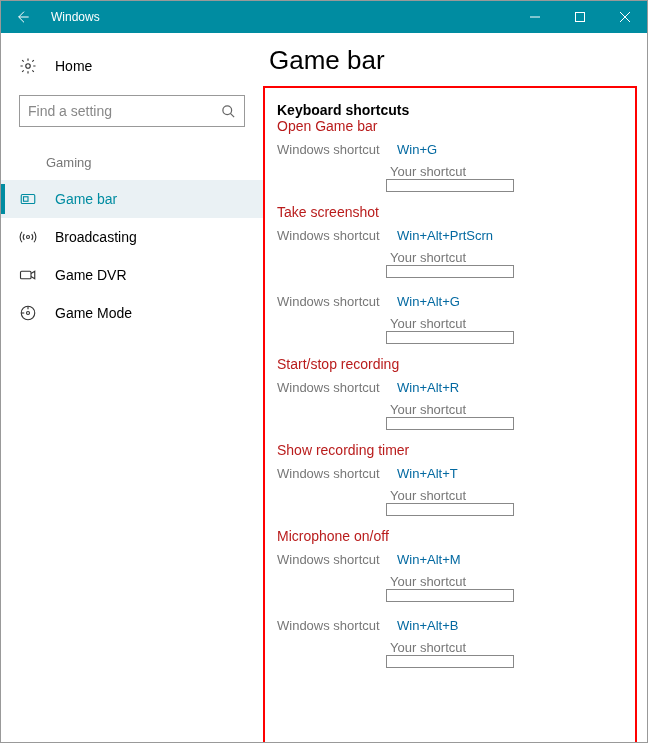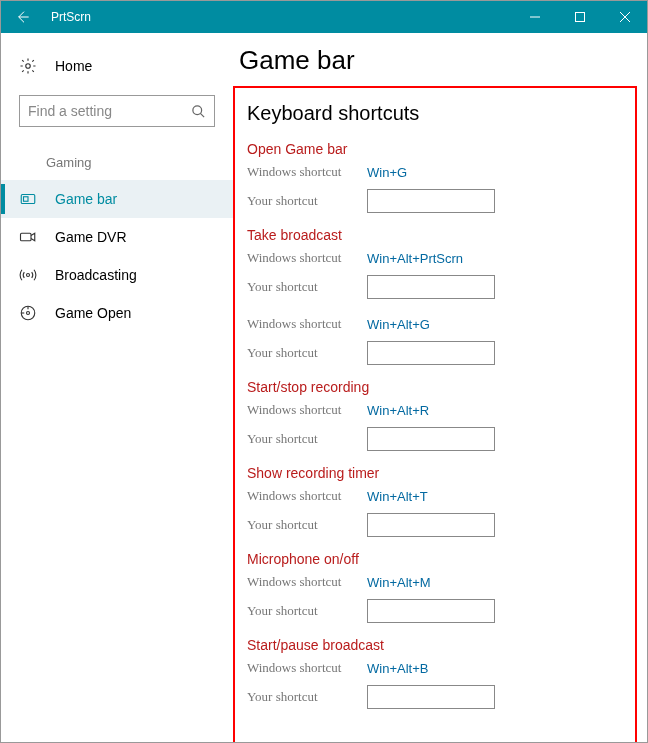--- a/index.html
+++ b/index.html
@@ -67,21 +67,21 @@
       stroke: #ffffff;
       fill: none;
       stroke-width: 1;
     }
     
     .body-area {
       display: flex;
       height: calc(100% - 32px);
     }
     .sidebar {
-      width: 232px;
+      width: 262px;
       padding: 18px 0 0 0;
       flex-shrink: 0;
     }
     .home-row {
       display: flex;
       align-items: center;
       gap: 18px;
       padding: 6px 0 6px 18px;
       font-size: 14px;
       color: #000;
@@ -155,46 +155,46 @@
       margin-bottom: 10px;
       padding-left: 6px;
     }
     .highlight-box {
       border: 2px solid #ff0000;
       margin-right: 10px;
       padding: 14px 12px 10px 12px;
       height: 660px;
     }
     .section-title {
-      font-size: 20px;
-      font-weight: 400;
-      margin-bottom: 16px;
+      font-size: 14px;
+      font-weight: 700;
+      margin-bottom: 0;
     }
     .shortcut-block {
       margin-bottom: 12px;
     }
     .shortcut-name {
       font-size: 14px;
       color: #b91c1c;
       margin-bottom: 4px;
     }
     .shortcut-row {
       display: flex;
       align-items: center;
       font-size: 13px;
       margin-bottom: 4px;
       height: 22px;
     }
     .shortcut-row.with-input {
       height: 28px;
+      flex-direction: column;
     }
     .row-label {
       width: 120px;
       color: #777;
-      font-family: Liberation Serif, serif;
     }
     .row-value {
       color: #0369a1;
     }
     .shortcut-input {
       width: 128px;
       height: 24px;
       border: 1px solid #888;
       background: #fff;
     }
@@ -202,21 +202,21 @@
 </head>
 <body>
 
 <div class="title-bar">
   <div class="title-left">
     <div class="back-btn">
       <svg viewBox="0 0 24 24">
           <path d="M15 4 L7 12 L15 20 M7 12 L22 12"></path>
         </svg>
     </div>
-    <span class="title-text">PrtScrn</span>
+    <span class="title-text">Windows</span>
   </div>
   <div class="win-controls">
     <div class="win-btn">
       <svg viewBox="0 0 10 10">
           <line x1="0" y1="5" x2="10" y2="5"></line>
         </svg>
     </div>
     <div class="win-btn">
       <svg viewBox="0 0 10 10">
           <rect x="0.5" y="0.5" width="9" height="9"></rect>
@@ -255,42 +255,42 @@
     <div class="nav-item active">
       <svg viewBox="0 0 24 24" fill="none" stroke="#008ca1" stroke-width="1.5">
         <rect x="3" y="6" width="18" height="12" rx="1.5"></rect>
           <rect x="6" y="9" width="6" height="6"></rect>
       </svg>
       <span>Game bar</span>
     </div>
 
     <div class="nav-item">
       <svg viewBox="0 0 24 24" fill="none" stroke="#333" stroke-width="1.5">
+        <circle cx="12" cy="12" r="2"></circle>
+          <path d="M7 8a7 7 0 000 8M17 8a7 7 0 010 8M4 5a11 11 0 000 14M20 5a11 11 0 010 14"></path>
+      </svg>
+      <span>Broadcasting</span>
+    </div>
+
+    <div class="nav-item">
+      <svg viewBox="0 0 24 24" fill="none" stroke="#333" stroke-width="1.5">
         <rect x="2" y="7" width="14" height="10" rx="1.5"></rect>
           <path d="M16 10l5-3v10l-5-3"></path>
       </svg>
       <span>Game DVR</span>
-    </div>
-
-    <div class="nav-item">
-      <svg viewBox="0 0 24 24" fill="none" stroke="#333" stroke-width="1.5">
-        <circle cx="12" cy="12" r="2"></circle>
-          <path d="M7 8a7 7 0 000 8M17 8a7 7 0 010 8M4 5a11 11 0 000 14M20 5a11 11 0 010 14"></path>
-      </svg>
-      <span>Broadcasting</span>
     </div>
 
     <div class="nav-item">
       <svg viewBox="0 0 24 24" fill="none" stroke="#333" stroke-width="1.5">
         <circle cx="12" cy="12" r="9"></circle>
           <circle cx="12" cy="12" r="2"></circle>
           <line x1="12" y1="3" x2="12" y2="7"></line>
           <line x1="3" y1="12" x2="7" y2="12"></line>
       </svg>
-      <span>Game Open</span>
+      <span>Game Mode</span>
     </div>
   </div>
 
   <div class="content">
     <h1 class="page-title">Game bar</h1>
 
     <div class="highlight-box">
       <h2 class="section-title">Keyboard shortcuts</h2>
       <div id="shortcut-list">
           <div class="shortcut-block">
@@ -298,21 +298,21 @@
             <div class="shortcut-row">
               <span class="row-label">Windows shortcut</span>
               <span class="row-value">Win+G</span>
             </div>
             <div class="shortcut-row with-input">
               <span class="row-label">Your shortcut</span>
               <div class="shortcut-input"></div>
             </div>
           </div>
           <div class="shortcut-block">
-            <div class="shortcut-name">Take broadcast</div>
+            <div class="shortcut-name">Take screenshot</div>
             <div class="shortcut-row">
               <span class="row-label">Windows shortcut</span>
               <span class="row-value">Win+Alt+PrtScrn</span>
             </div>
             <div class="shortcut-row with-input">
               <span class="row-label">Your shortcut</span>
               <div class="shortcut-input"></div>
             </div>
           </div>
           <div class="shortcut-block">
@@ -352,21 +352,20 @@
             <div class="shortcut-row">
               <span class="row-label">Windows shortcut</span>
               <span class="row-value">Win+Alt+M</span>
             </div>
             <div class="shortcut-row with-input">
               <span class="row-label">Your shortcut</span>
               <div class="shortcut-input"></div>
             </div>
           </div>
           <div class="shortcut-block">
-            <div class="shortcut-name">Start/pause broadcast</div>
             <div class="shortcut-row">
               <span class="row-label">Windows shortcut</span>
               <span class="row-value">Win+Alt+B</span>
             </div>
             <div class="shortcut-row with-input">
               <span class="row-label">Your shortcut</span>
               <div class="shortcut-input"></div>
             </div>
           </div>
         </div>

